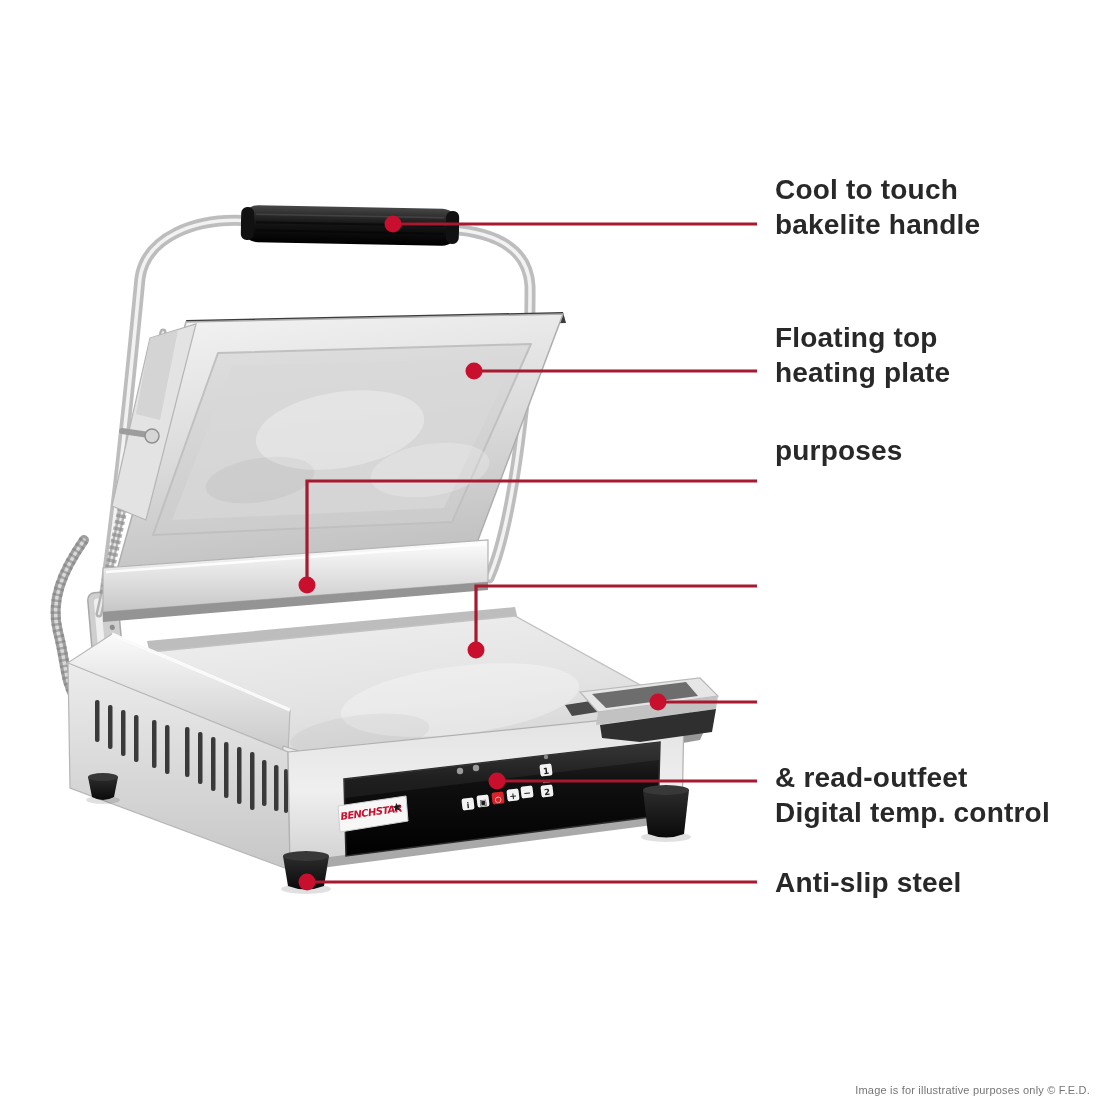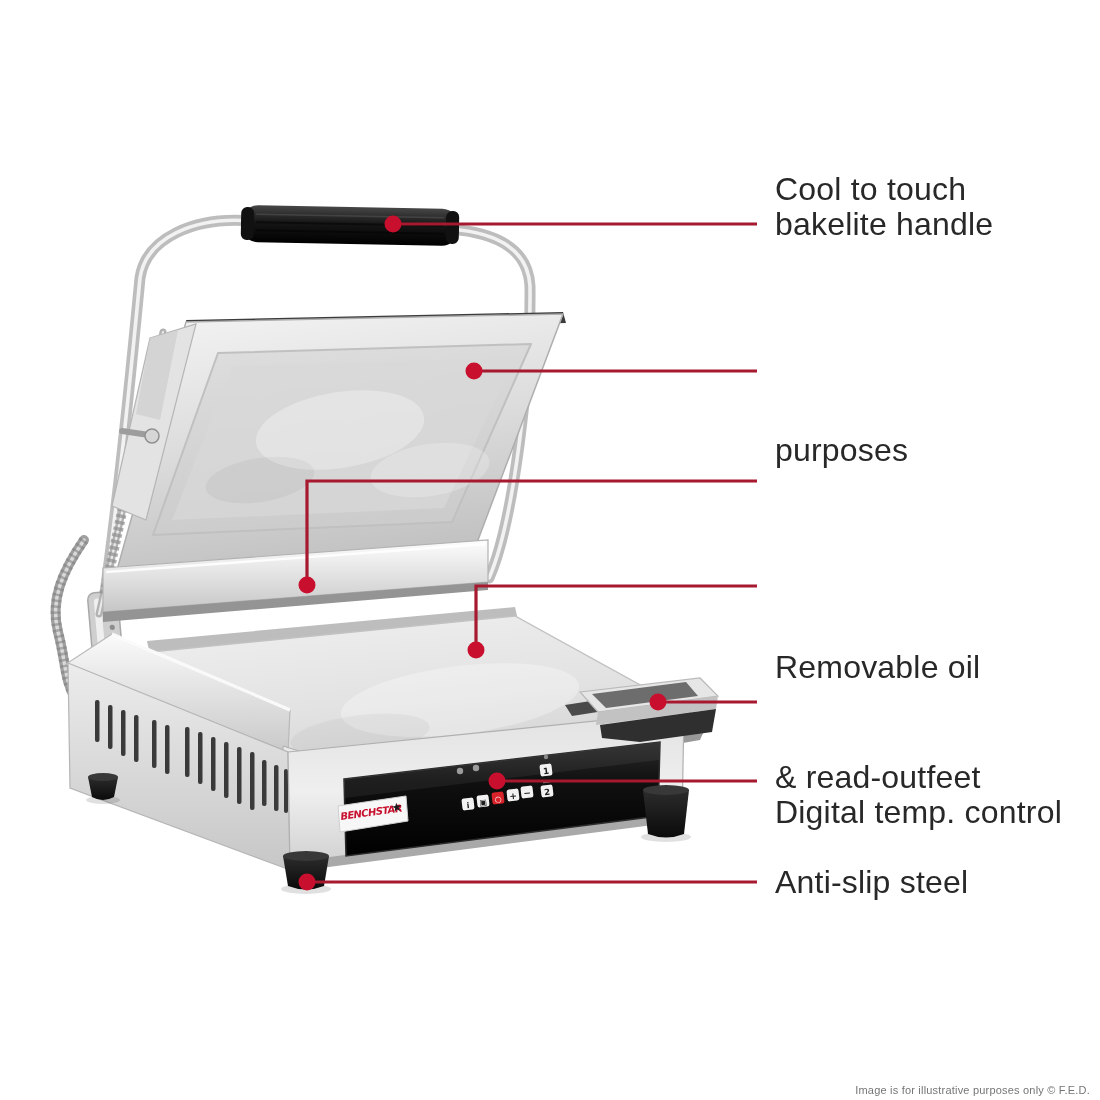--- a/index.html
+++ b/index.html
@@ -8,22 +8,22 @@
     width:1100px;height:1100px;
     background:#ffffff;
     overflow:hidden;
     font-family:"Liberation Sans","DejaVu Sans",sans-serif;
   }
   #art{position:absolute;left:0;top:0;width:1100px;height:1100px;}
   .feature-label{
     position:absolute;
     left:775px;
     color:var(--c-label_text,#282828);
-    font-size:32px;
-    font-weight:400;
+    font-size:28px;
+    font-weight:700;
     line-height:35px;
     letter-spacing:.2px;
     white-space:nowrap;
   }
   .callout-line{stroke:var(--c-callout_line,#A6192E);stroke-width:3.2;fill:none;}
   .callout-dot{fill:var(--c-callout_dot,#C8102E);}
   #footer-note{
     position:absolute;
     right:10px;top:1084px;
     font-size:11px;
@@ -292,25 +292,28 @@
         <line class="callout-line" x1="307" y1="882" x2="757" y2="882"></line>
         <circle class="callout-dot" cx="307" cy="882" r="8.5"></circle>
       </g>
     </g>
   </svg>
 
   <div class="feature-label" style="top:172px">
     <div>Cool to touch</div>
     <div>bakelite handle</div>
   </div>
+  <div class="feature-label" style="top:320px">
+    <div>Floating top</div>
+    <div>heating plate</div>
+  </div>
   <div class="feature-label" style="top:433px">
     <div>purposes</div>
   </div>
   <div class="feature-label" style="top:650px">
-    <div>Removable oil</div>
   </div>
   <div class="feature-label" style="top:760px">
     <div>&amp; read-outfeet</div>
     <div>Digital temp. control</div>
   </div>
   <div class="feature-label" style="top:865px">
     <div>Anti-slip steel</div>
   </div>
 
   <div id="footer-note">Image is for illustrative purposes only  © F.E.D.</div>

